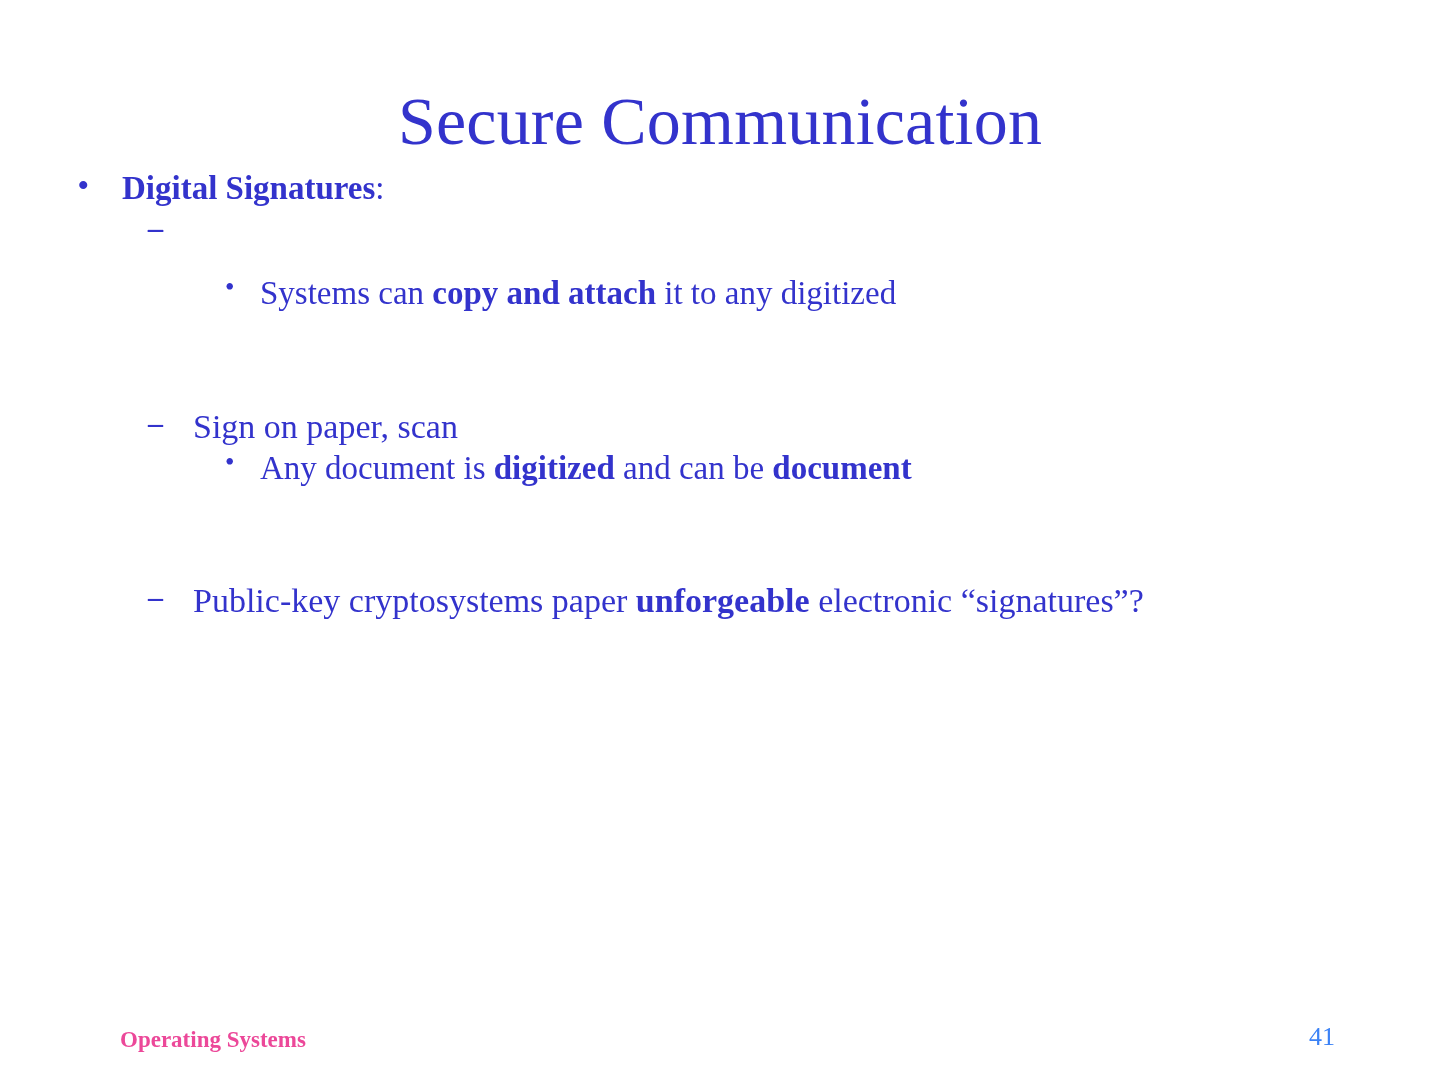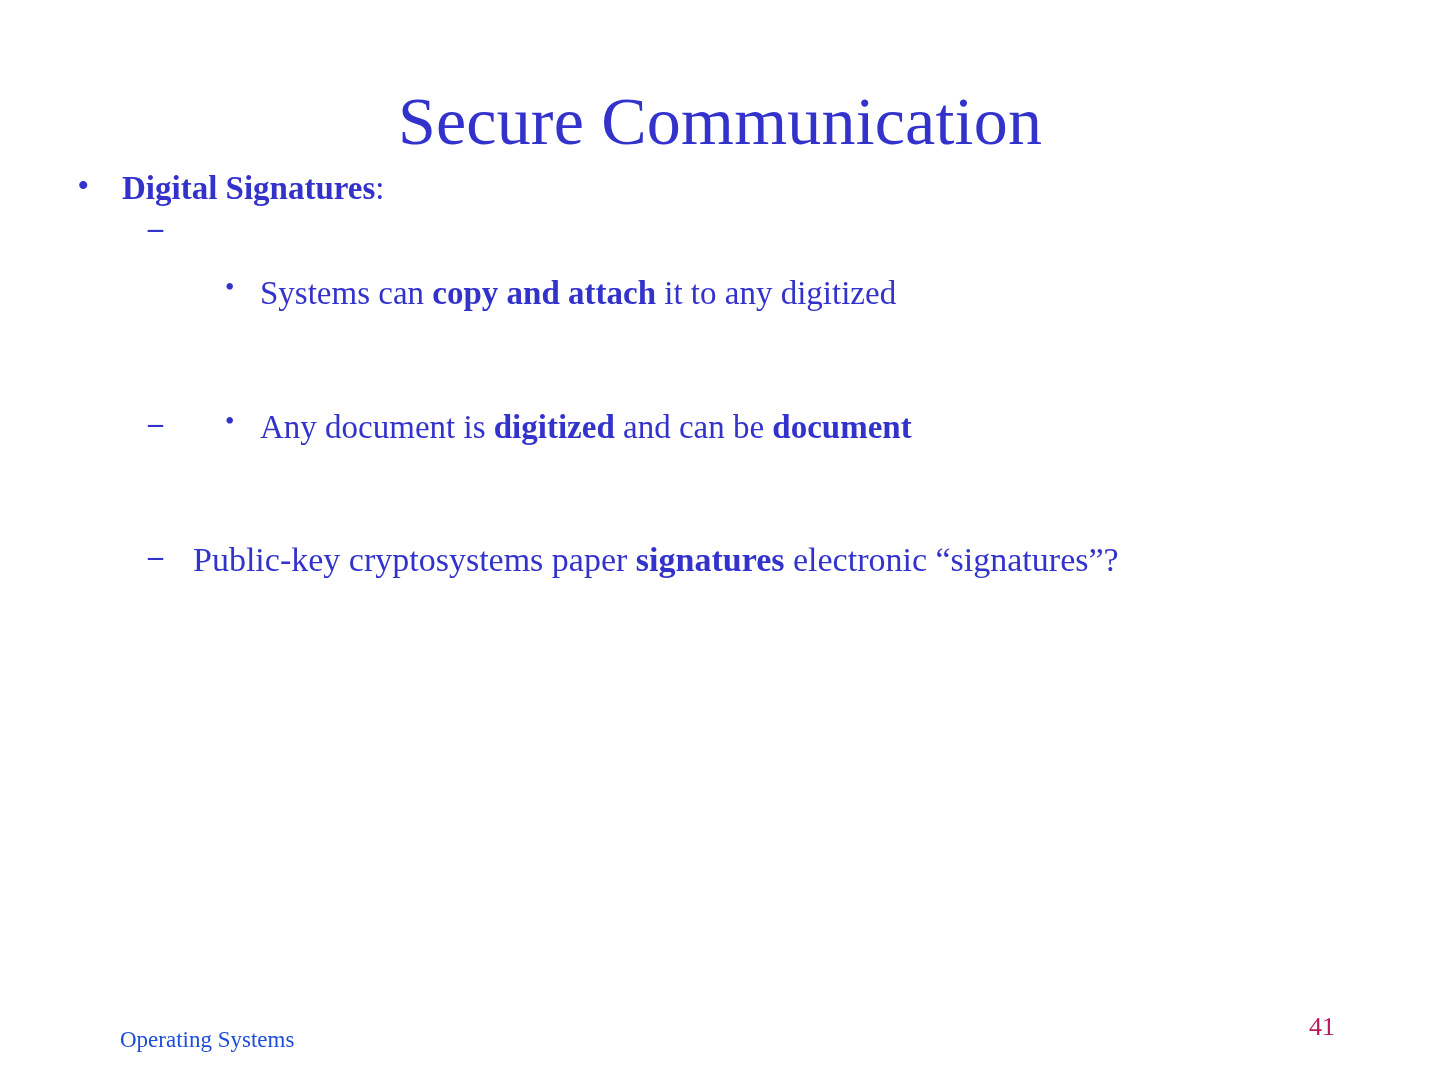--- a/index.html
+++ b/index.html
@@ -82,28 +82,29 @@
     font-size: 27px;
   }
   .spacer-lg { height: 62px; }
   .spacer-sm { height: 30px; }
   b, .b { font-weight: bold; margin-top: 43px; }
   .footer-left {
     position: absolute;
     left: 120px;
     bottom: 27px;
     font-size: 23px;
-    color: #1d4ed8;
+    color: #ec4899;
+    font-weight: bold;
   }
   .footer-right {
     position: absolute;
     right: 105px;
-    bottom: 38px;
+    bottom: 28px;
     font-size: 26px;
-    color: #be185d;
+    color: #3b82f6;
   }
 </style>
 </head>
 <body>
 
 <div class="slide">
 
   <div class="slide-title">Secure Communication</div>
 
   <div class="body-content">
@@ -126,33 +127,34 @@
     <div class="lvl3">
       <span class="bullet">•</span>
       <span>Systems can </span><span class="b">copy and attach</span><span> it to any digitized</span>
     </div>
 
     <div class="spacer-lg"></div>
     <div class="spacer-sm"></div>
 
     <div class="lvl2">
       <span class="bullet">–</span>
+      <span>Sign on paper, scan</span>
     </div>
 
     <div class="lvl3">
       <span class="bullet">•</span>
       <span>Any document is </span><span class="b">digitized</span><span> and can be </span><span class="b">document</span>
     </div>
 
     <div class="spacer-lg"></div>
     <div class="spacer-sm"></div>
 
     <div class="lvl2">
       <span class="bullet">–</span>
-      <span>Public-key cryptosystems paper </span><span class="b">signatures</span><span> electronic “signatures”?</span>
+      <span>Public-key cryptosystems paper </span><span class="b">unforgeable</span><span> electronic “signatures”?</span>
     </div>
 
   </div>
 
   <div class="footer-left">Operating Systems</div>
   <div class="footer-right">41</div>
 
 </div>
 
 </body></html>

